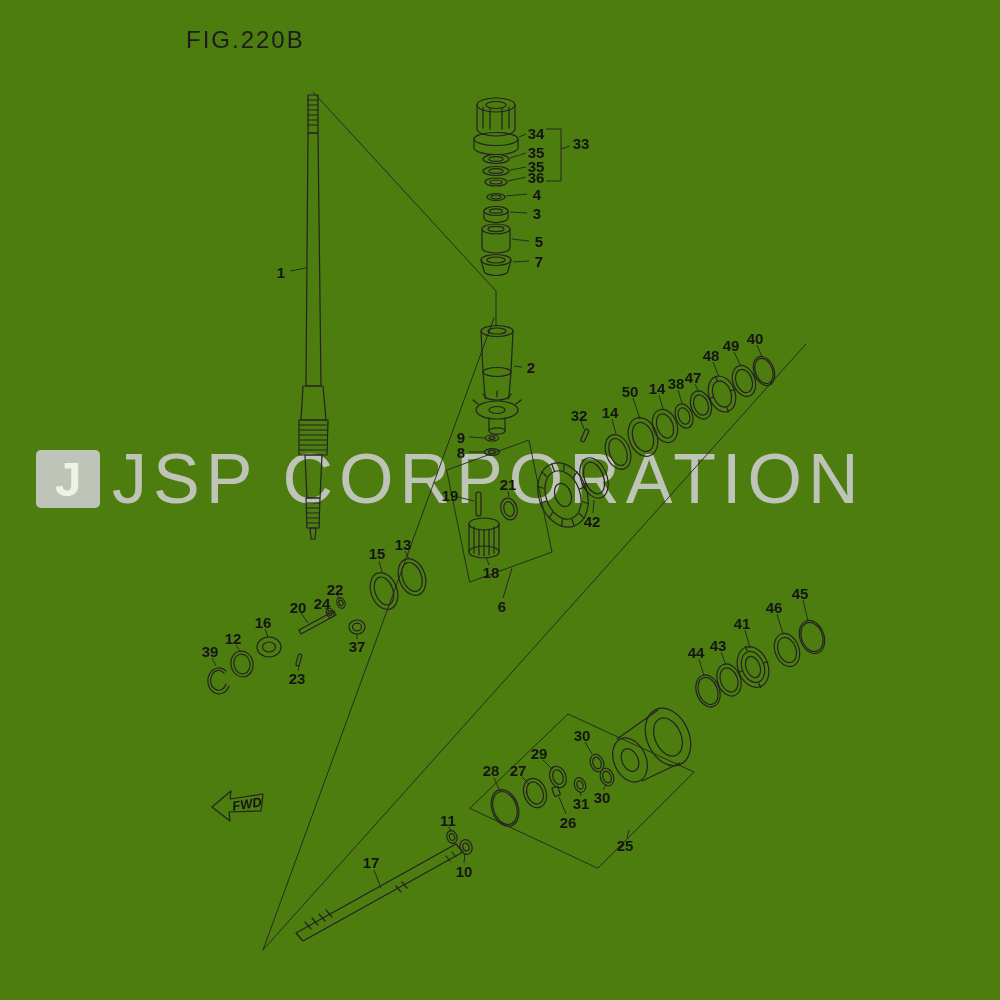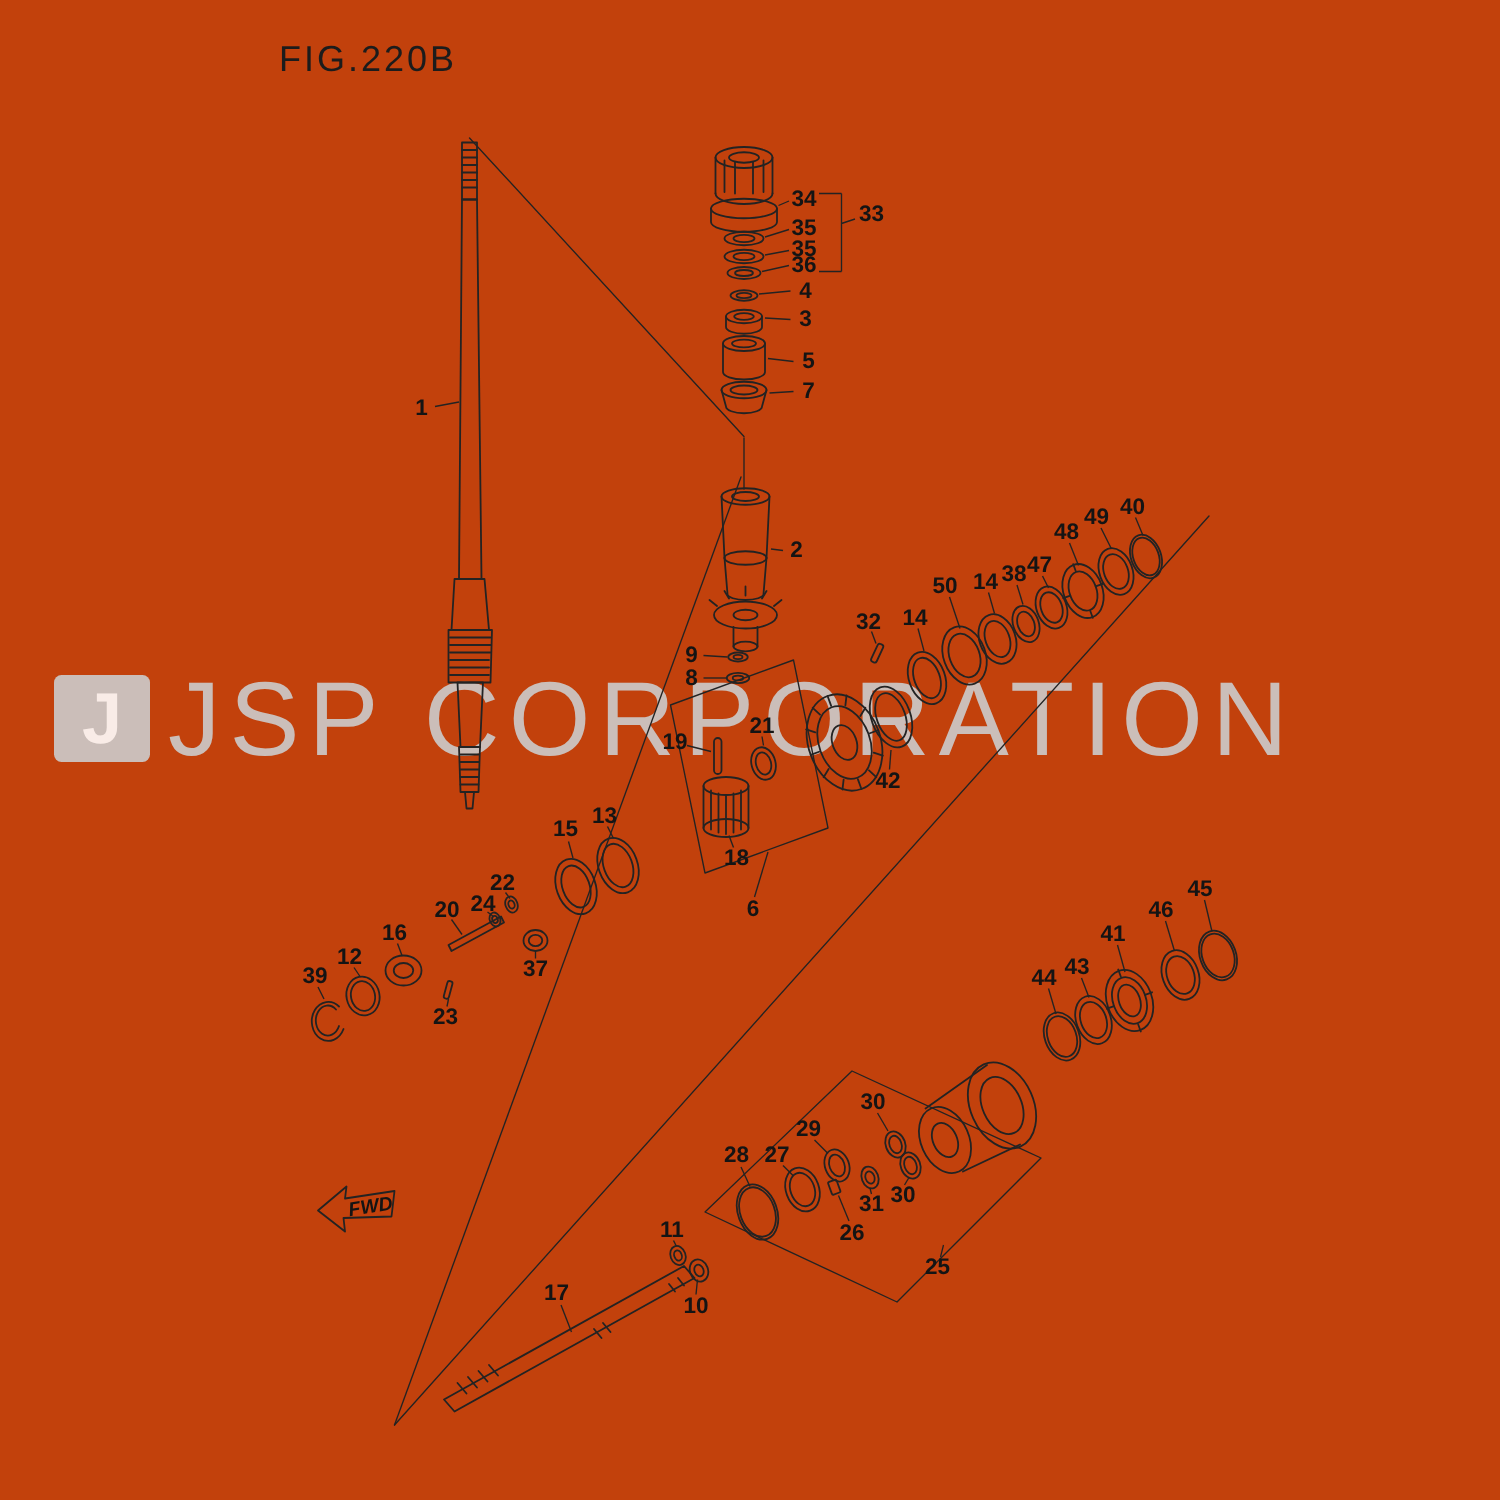--- a/index.html
+++ b/index.html
@@ -1,17 +1,17 @@
 <!DOCTYPE html>
 <html><head>
 <meta charset="utf-8">
 <style>
   html,body{margin:0;padding:0;background:#ffffff;}
   body{width:1000px;height:1000px;position:relative;font-family:"Liberation Sans",sans-serif;}
-  .stage{position:absolute;inset:0;width:1000px;height:1000px;background:#c2410c;overflow:hidden;}
+  .stage{position:absolute;inset:0;width:1000px;height:1000px;background:#4d7c0f;overflow:hidden;}
   .fig-title{position:absolute;left:186px;top:26px;font-size:24px;font-weight:400;color:#1c1c1c;letter-spacing:2px;z-index:3;}
   .watermark{position:absolute;left:36px;top:444px;display:flex;align-items:center;gap:12px;z-index:1;opacity:.9;}
   .wm-logo{display:inline-flex;align-items:center;justify-content:center;width:64px;height:58px;background:#cccccc;color:#ffffff;font-size:48px;font-weight:bold;border-radius:5px;}
   .wm-text{font-size:70px;font-weight:normal;color:#cccccc;letter-spacing:6px;white-space:nowrap;line-height:1;}
   svg.diagram{position:absolute;left:0;top:0;z-index:2;}
   .ln{fill:none;stroke:#232323;stroke-width:1.2;stroke-linecap:round;stroke-linejoin:round;}
   .thin{stroke-width:0.9;}
   .lead line, .lead path{stroke:#232323;stroke-width:0.9;fill:none;}
   .plabel{font-family:"Liberation Sans",sans-serif;font-size:15px;font-weight:bold;fill:#141414;text-anchor:middle;dominant-baseline:central;}
   .fwdtext{font-family:"Liberation Sans",sans-serif;font-size:13px;font-weight:bold;font-style:italic;fill:#141414;text-anchor:middle;dominant-baseline:central;}

